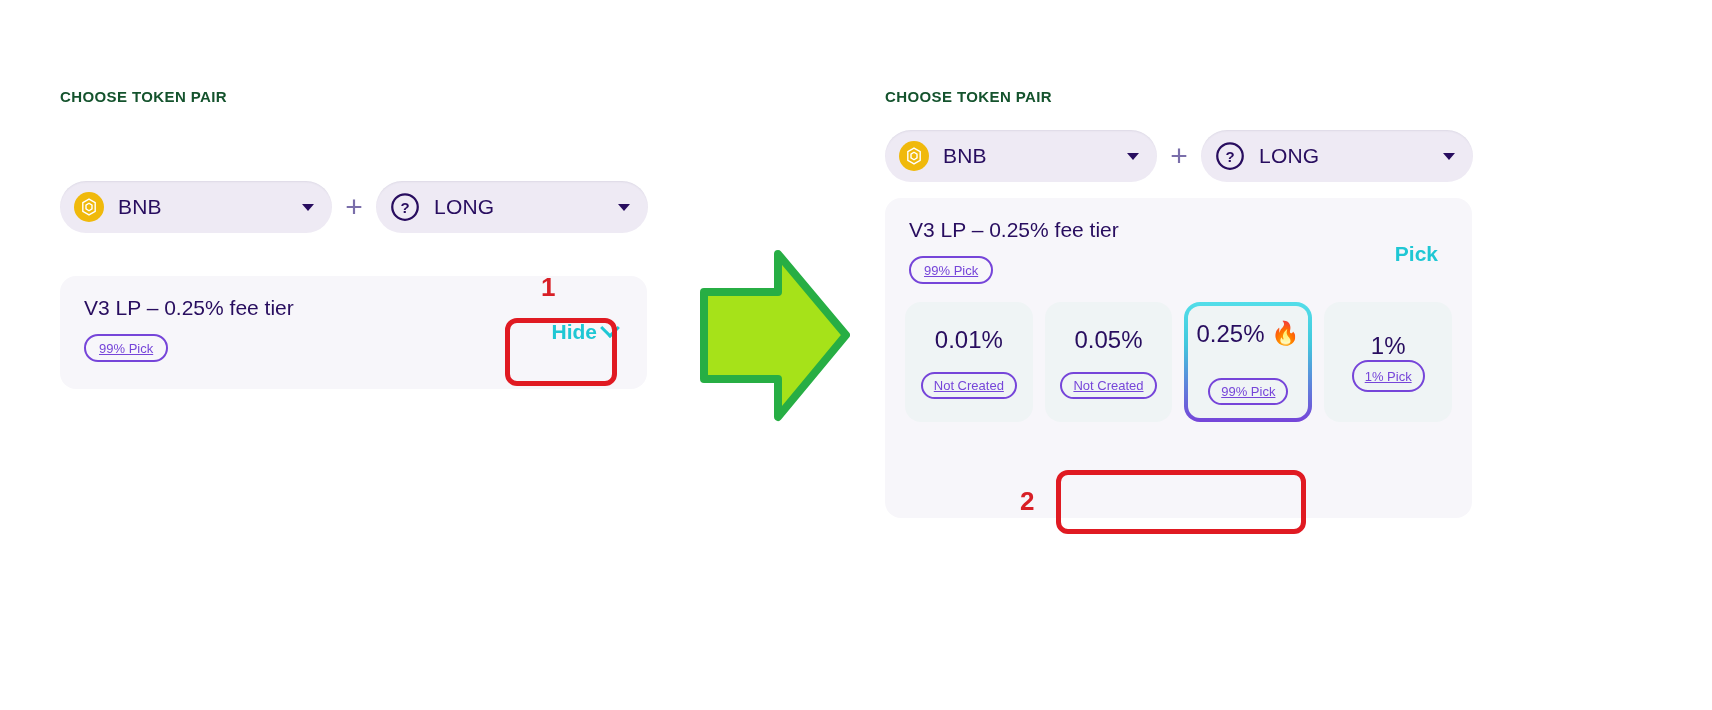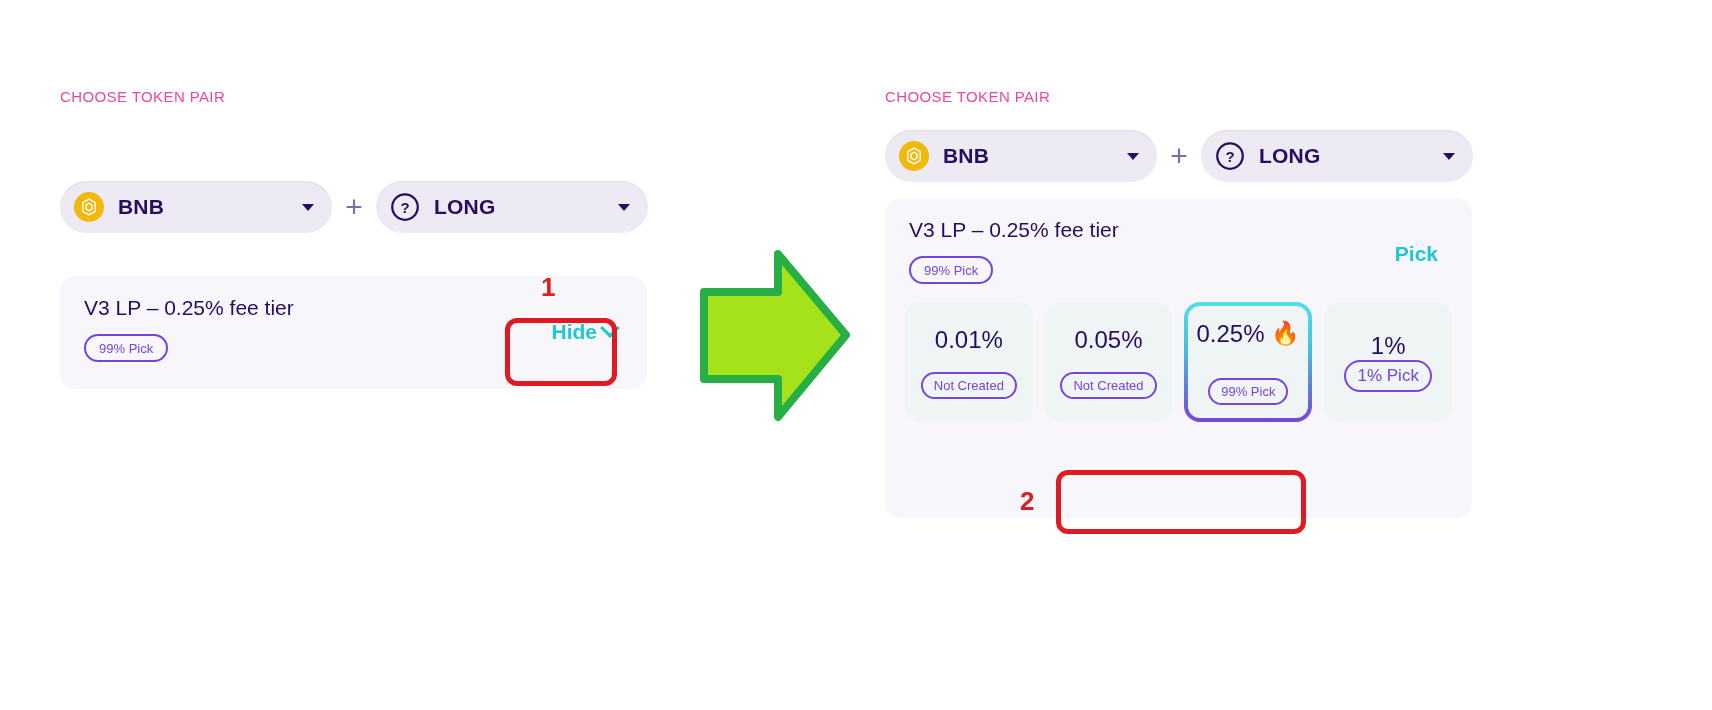--- a/index.html
+++ b/index.html
@@ -13,23 +13,23 @@
     position: relative;
     font-family: "Liberation Sans", sans-serif;
     overflow: hidden;
   }
 
   
   .panel { position: absolute; }
 
   .section-title {
     font-size: 15px;
-    font-weight: 400;
+    font-weight: 700;
     letter-spacing: 0.4px;
-    color: #ec4899;
+    color: #14532d;
     text-transform: uppercase;
     white-space: nowrap;
   }
 
   
   .token-row {
     display: flex;
     align-items: center;
   }
   .token-select {
@@ -41,21 +41,21 @@
     box-shadow: inset 0 2px 2px -1px rgba(74,74,104,0.10);
     cursor: pointer;
   }
   .token-icon {
     flex: 0 0 auto;
     display: flex;
     align-items: center;
     justify-content: center;
   }
   .token-label {
-    font-weight: 700;
+    font-weight: 400;
     color: #280d5f;
     letter-spacing: 0.2px;
     white-space: nowrap;
   }
   .caret {
     margin-left: auto;
     width: 0; height: 0;
     border-left: 6px solid transparent;
     border-right: 6px solid transparent;
     border-top: 7px solid #280d5f;
@@ -80,20 +80,21 @@
   .pill {
     display: inline-flex;
     align-items: center;
     justify-content: center;
     border: 2px solid #7645d9;
     border-radius: 999px;
     color: #7645d9;
     box-sizing: border-box;
     white-space: nowrap;
     background: transparent;
+    text-decoration: underline;
   }
 
   .link-btn {
     color: #1fc7d4;
     font-weight: 700;
     display: inline-flex;
     align-items: center;
     gap: 6px;
     cursor: pointer;
     white-space: nowrap;
@@ -280,21 +281,21 @@
       <div class="tier selected" style="width:135px; height:120px;gap:12px;">
         <div class="tier-value" style="font-size:24px;">
           <span>0.25%</span>
           <span class="fire">🔥</span>
         </div>
         <div class="pill" style="margin-top:18px; height:27px; padding:0 11px; font-size:13px;">99% Pick</div>
       </div>
 
       <div class="tier" style="width:135px; height:120px;">
         <div class="tier-value" style="font-size:24px;">1%</div>
-        <div class="pill" style="height:32px; padding:0 11px; font-size:17px;">1% Pick</div>
+        <div class="pill" style="height:32px; padding:0 11px; font-size:13px;">1% Pick</div>
       </div>
     </div>
 
     
   </div>
 </div>
 
 <div class="anno-box" style="left:1056px; top:470px; width:250px; height:64px;"></div>
 <div class="anno-num" style="left:1020px; top:488px;">2</div>
 

